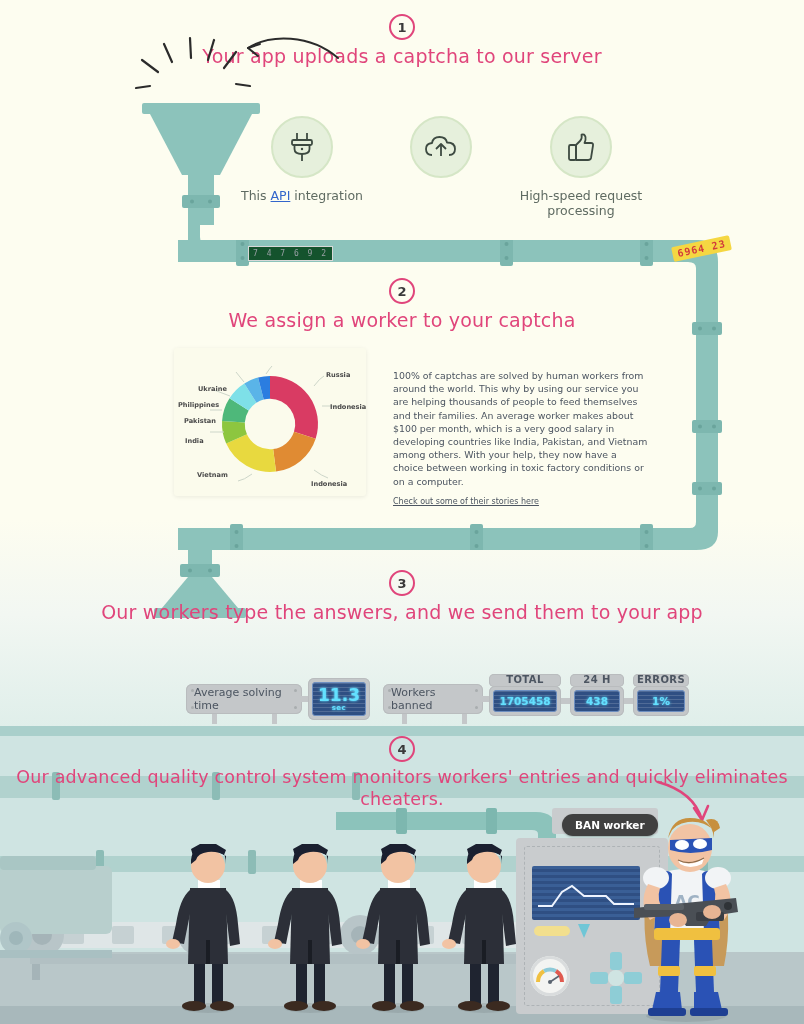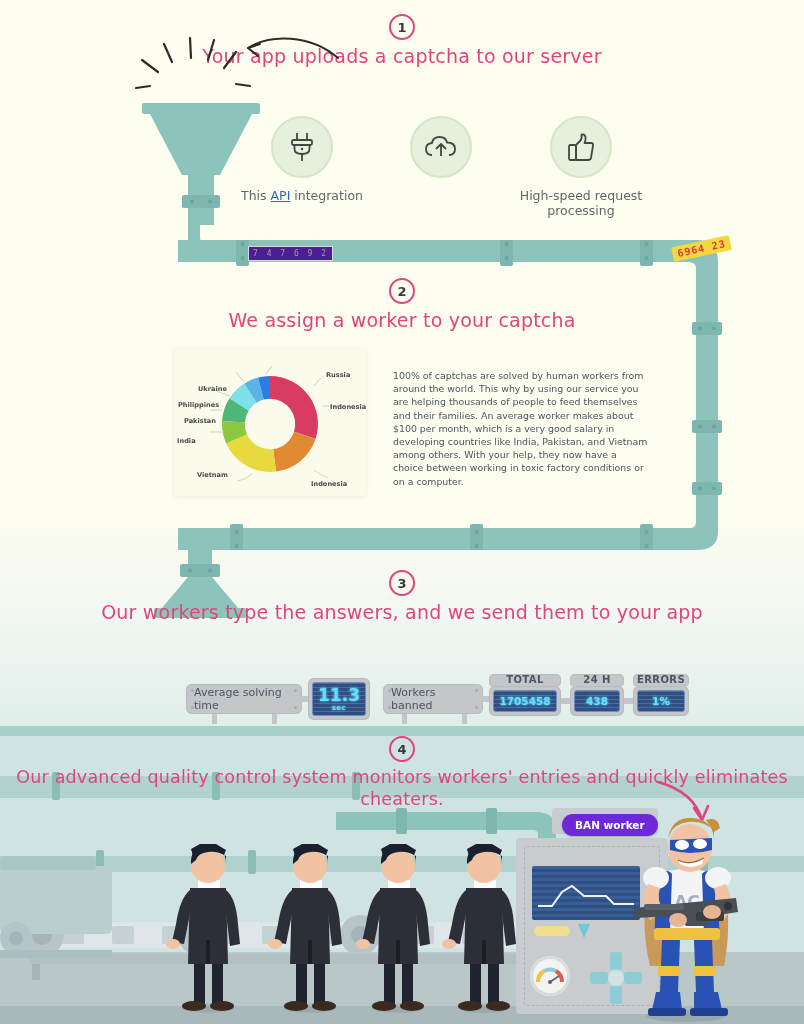--- a/index.html
+++ b/index.html
@@ -172,33 +172,33 @@
         #3a5f96 0px, #3a5f96 3px, #2f4f83 3px, #2f4f83 6px);
     border-radius: 2px;
   }
   .gauge {
     position: absolute; left: 530px; top: 956px; width: 40px; height: 40px;
     border-radius: 50%; background: #f3f4f2;
     box-shadow: inset 0 0 0 3px #d9dcdd;
   }
   .ban-btn {
     position: absolute; left: 562px; top: 814px;
-    background: #6d28d9; color: #fff; font-size: 10.5px; font-weight: bold;
+    background: #404040; color: #fff; font-size: 10.5px; font-weight: bold;
     padding: 5px 13px; border-radius: 12px;
     box-shadow: 0 1px 2px rgba(0,0,0,.25);
   }
   .ban-plate {
     position: absolute; left: 552px; top: 808px; width: 106px; height: 26px;
     background: #c9ccce; border-radius: 3px;
   }
   .hero { position: absolute; left: 628px; top: 816px; width: 118px; height: 206px; }
 
   
   .captcha-white {
-    position: absolute; background: #4c1d95; border: 1px solid #d8d8d8;
+    position: absolute; background: #14532d; border: 1px solid #d8d8d8;
     font-size: 8px; color: #9aa0a6; letter-spacing: 2px;
     padding: 2px 4px; font-family: "DejaVu Sans Mono", monospace;
   }
   .captcha-yellow {
     position: absolute; background: #f5d742; border-radius: 2px;
     font-size: 10px; color: #d23b3b; font-weight: bold;
     padding: 2px 5px; transform: rotate(-12deg);
     font-family: "DejaVu Sans Mono", monospace; letter-spacing: 1px;
   }
 </style>
@@ -392,28 +392,29 @@
         <path d="M48 62 L36 62"></path>
         <path d="M56 48 L40 42"></path>
         <path d="M70 34 L62 24"></path>
         <path d="M92 26 Q96 20 98 18"></path>
       </g>
     </svg>
     <div class="chart-label" style="left:152px; top:23px;">Russia</div>
     <div class="chart-label" style="left:24px;  top:37px;">Ukraine</div>
     <div class="chart-label" style="left:4px;   top:53px;">Philippines</div>
     <div class="chart-label" style="left:10px;  top:69px;">Pakistan</div>
-    <div class="chart-label" style="left:3px;  top:89px;">India</div>
+    <div class="chart-label" style="left:11px;  top:89px;">India</div>
     <div class="chart-label" style="left:23px;  top:123px;">Vietnam</div>
     <div class="chart-label" style="left:137px; top:132px;">Indonesia</div>
     <div class="chart-label" style="left:156px; top:55px;">Indonesia</div>
   </div>
 
   <div class="copy">
     <span>100% of captchas are solved by human workers from around the world. This why by using our service you are helping thousands of people to feed themselves and their families. An average worker makes about $100 per month, which is a very good salary in developing countries like India, Pakistan, and Vietnam among others. With your help, they now have a choice between working in toxic factory conditions or on a computer.</span>
+    <a class="copy-link" href="#">Check out some of their stories here</a>
   </div>
 
   <svg class="sketch" style="left:148px; top:528px;" width="100" height="96">
     <path d="M56 0 L56 26 Q56 34 48 34 L44 34 L44 42 L56 42 L56 0 Z" fill="#8cc3bb"></path>
     <rect x="40" y="0" width="24" height="40" fill="#8cc3bb"></rect>
     <rect x="32" y="36" width="40" height="13" rx="2" fill="#7db7af"></rect>
     <circle cx="42" cy="42.5" r="2" fill="#6aa49c"></circle>
     <circle cx="62" cy="42.5" r="2" fill="#6aa49c"></circle>
     <path d="M40 49 L64 49 L90 80 L14 80 Z" fill="#8cc3bb"></path>
     <rect x="6" y="80" width="92" height="10" rx="2" fill="#8cc3bb"></rect>

